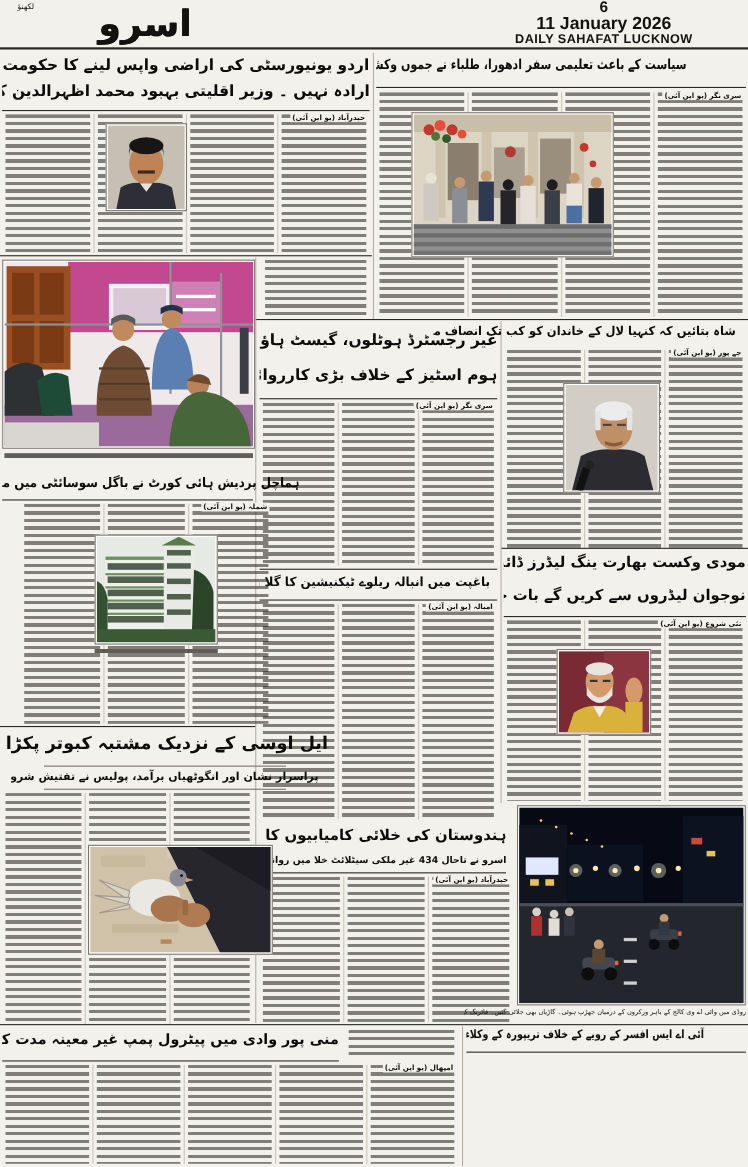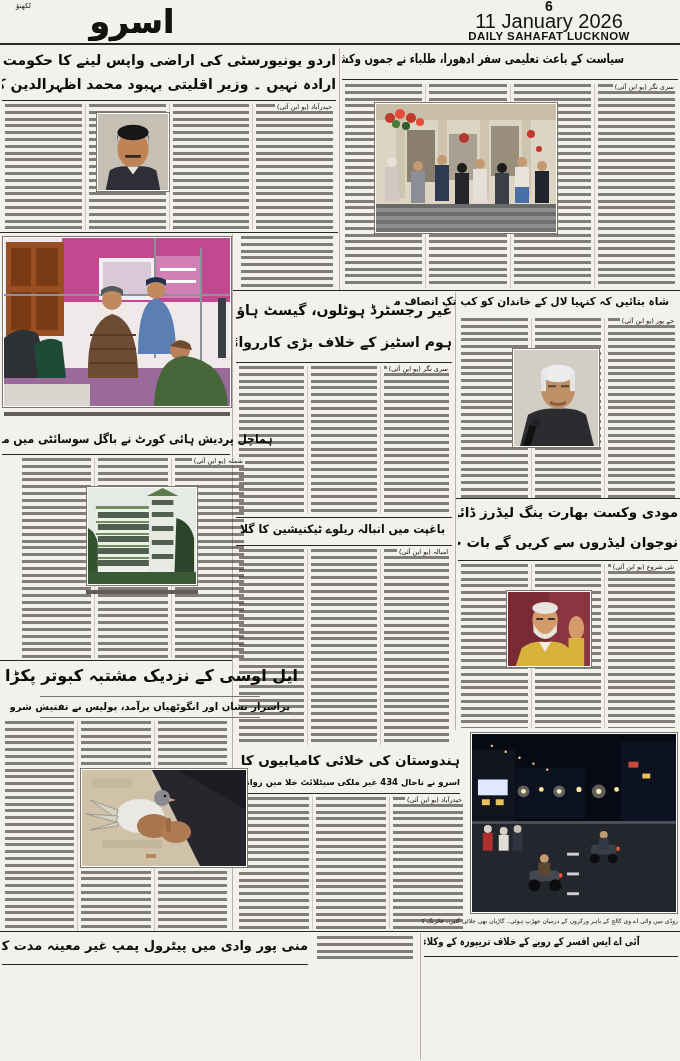--- a/index.html
+++ b/index.html
@@ -9,38 +9,38 @@
   .hr{position:absolute;background:#2a2822;height:1px}
   .vr{position:absolute;background:#b6b0a6;width:1px}
   .hl{position:absolute;font-weight:bold;color:#0d0c0a;text-align:center;direction:rtl;line-height:1.5;white-space:nowrap;overflow:hidden;font-family:"DejaVu Sans",sans-serif}
   .sqz{display:inline-block;transform-origin:center;white-space:nowrap}
   .body-block{position:absolute}
   .cols{display:flex;height:100%;direction:rtl}
   .col{flex:1;position:relative;border-inline-start:1px solid #ccc6bb;padding:0 3px}
   .col:first-child{border-inline-start:none}
   .sim{height:100%;background-image:repeating-linear-gradient(to bottom,#232019 0px,#232019 3px,rgba(0,0,0,0) 3px,rgba(0,0,0,0) 6.8px);opacity:.55}
   .simcap{position:absolute;background-image:repeating-linear-gradient(to bottom,#232019 0px,#232019 4px,rgba(0,0,0,0) 4px,rgba(0,0,0,0) 6px);opacity:.7}
-  .dateline{position:absolute;top:-1px;right:2px;font-size:6.5px;font-weight:normal;background:#f3f1ec;padding:0 2px;z-index:3;direction:rtl;line-height:8px}
+  .dateline{position:absolute;top:-1px;right:2px;font-size:6.5px;font-weight:bold;background:#f3f1ec;padding:0 2px;z-index:3;direction:rtl;line-height:8px}
   .ph{position:absolute;background:#fff;border:1px solid #7c766c;padding:1px;box-sizing:border-box;z-index:2}
   .ph svg{display:block;width:100%;height:100%}
   .cap{position:absolute;font-size:6px;direction:rtl;text-align:center;color:#14120f;line-height:1.3;white-space:nowrap;overflow:hidden;z-index:2}
   .latin{font-family:"Liberation Sans",sans-serif}
 </style>
 </head>
 <body>
 
 <div id="page">
 
   <div class="abs" style="left:14px;top:2px;width:160px;height:42px">
     <span style="font-size:33px;font-weight:bold;line-height:40px;text-shadow:.6px 0 #000">اسرو</span>
     <span style="position:absolute;left:2px;top:0;font-size:7px;font-weight:normal">لکھنؤ</span>
   </div>
   <div class="abs latin" style="left:420px;top:0;width:258px;text-align:center;direction:ltr">
     <div style="font-size:14px;font-weight:bold;line-height:13px">6</div>
-    <div style="font-size:20px;font-weight:normal;line-height:17px">11 January 2026</div>
+    <div style="font-size:16px;font-weight:bold;line-height:17px">11 January 2026</div>
     <div style="font-size:11.5px;font-weight:bold;letter-spacing:.4px;line-height:12px">DAILY SAHAFAT LUCKNOW</div>
   </div>
   <div class="hr" style="left:0;top:43px;width:680px;height:2px"></div>
 
   <div class="hl" style="left:342px;top:50px;width:336px;height:26px;font-size:12.5px"><span class="sqz" style="transform:scaleX(.8)">سیاست کے باعث تعلیمی سفر ادھورا، طلباء نے جموں وکشمیر میڈیکل کالج کو الوداع کہا</span></div>
   <div class="hr" style="left:342px;top:79px;width:336px"></div>
   <div class="body-block" style="left:342px;top:84px;width:336px;height:204px">
     <span class="dateline">سری نگر (یو این آئی)</span>
     <div class="cols">
         <div class="col">
@@ -468,18 +468,38 @@
 
   <div class="hl" style="left:2px;top:936px;width:306px;height:26px;font-size:13px"><span>منی پور وادی میں پیٹرول پمپ غیر معینہ مدت کے لئے بند</span></div>
   <div class="body-block" style="left:314px;top:936px;width:102px;height:26px">
     <div class="cols">
         <div class="col">
           <div class="sim"></div>
         </div>
       </div>
   </div>
   <div class="hr" style="left:2px;top:964px;width:306px"></div>
+  <div class="body-block" style="left:2px;top:968px;width:414px;height:90px">
+    <span class="dateline">امپھال (یو این آئی)</span>
+    <div class="cols">
+        <div class="col">
+          <div class="sim"></div>
+        </div>
+        <div class="col">
+          <div class="sim"></div>
+        </div>
+        <div class="col">
+          <div class="sim"></div>
+        </div>
+        <div class="col">
+          <div class="sim"></div>
+        </div>
+        <div class="col">
+          <div class="sim"></div>
+        </div>
+      </div>
+  </div>
 
   <div class="cap" style="left:422px;top:917px;width:256px;height:12px;font-size:6px">روڈی میں وائی اے وی کالج کے باہر ورکروں کے درمیان جھڑپ ہوئی۔ گاڑیاں بھی جلائی گئیں۔ فائرنگ کے بعد ایک نوجوان سڑک پر گر گیا۔</div>
   <div class="hl" style="left:424px;top:934px;width:254px;height:20px;font-size:10.5px"><span class="sqz" style="transform:scaleX(.82)">آئی اے ایس افسر کے رویے کے خلاف تریپورہ کے وکلاء کا عدالتی کارروائی کا بائیکاٹ</span></div>
   <div class="hr" style="left:424px;top:956px;width:254px"></div>
 
 </div>
 
 </body></html>

